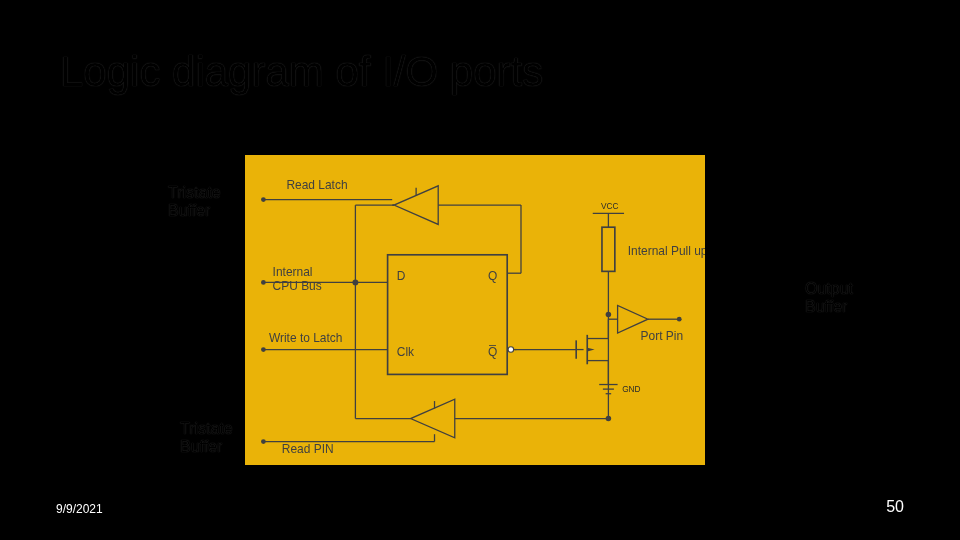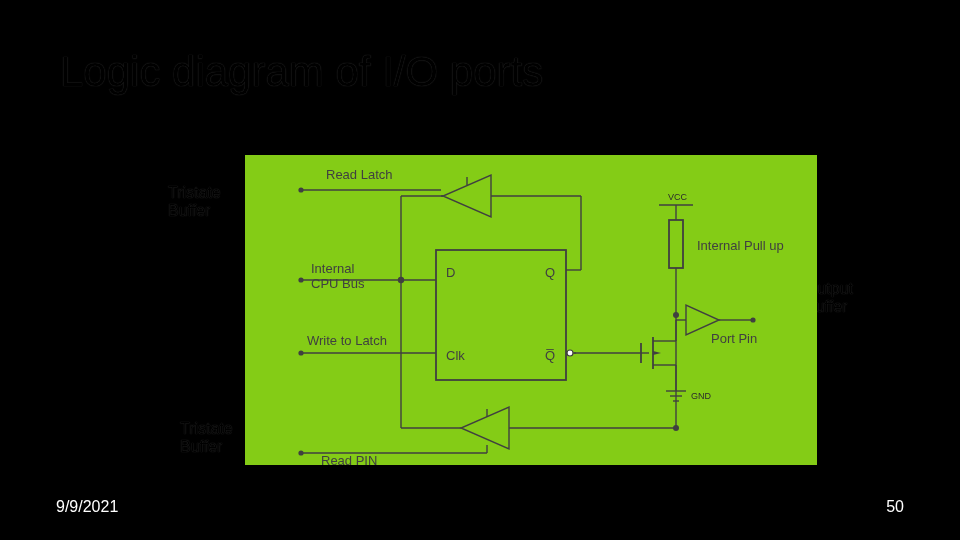--- a/index.html
+++ b/index.html
@@ -24,23 +24,23 @@
     font-size: 42px;
     font-weight: 400;
     color: #000;
     
     text-shadow: 0 0 1px rgba(255,255,255,0.25);
   }
   .diagram-wrap {
     position: absolute;
     top: 155px;
     left: 245px;
-    width: 572px;
+    width: 460px;
     height: 310px;
-    background: #84cc16;
+    background: #eab308;
   }
   svg.diagram {
     width: 100%;
     height: 100%;
     display: block;
   }
   .callout {
     position: absolute;
     color: #000;
     font-size: 16px;
@@ -62,21 +62,21 @@
   .arrow {
     position: absolute;
     height: 0;
   }
   .arrow svg { display: block; }
   .footer-date {
     position: absolute;
     left: 56px;
     bottom: 24px;
     color: #fff;
-    font-size: 16px;
+    font-size: 12px;
   }
   .footer-page {
     position: absolute;
     right: 56px;
     bottom: 24px;
     color: #fff;
     font-size: 16px;
   }
   .dlabel {
     font-family: Arial, sans-serif;

